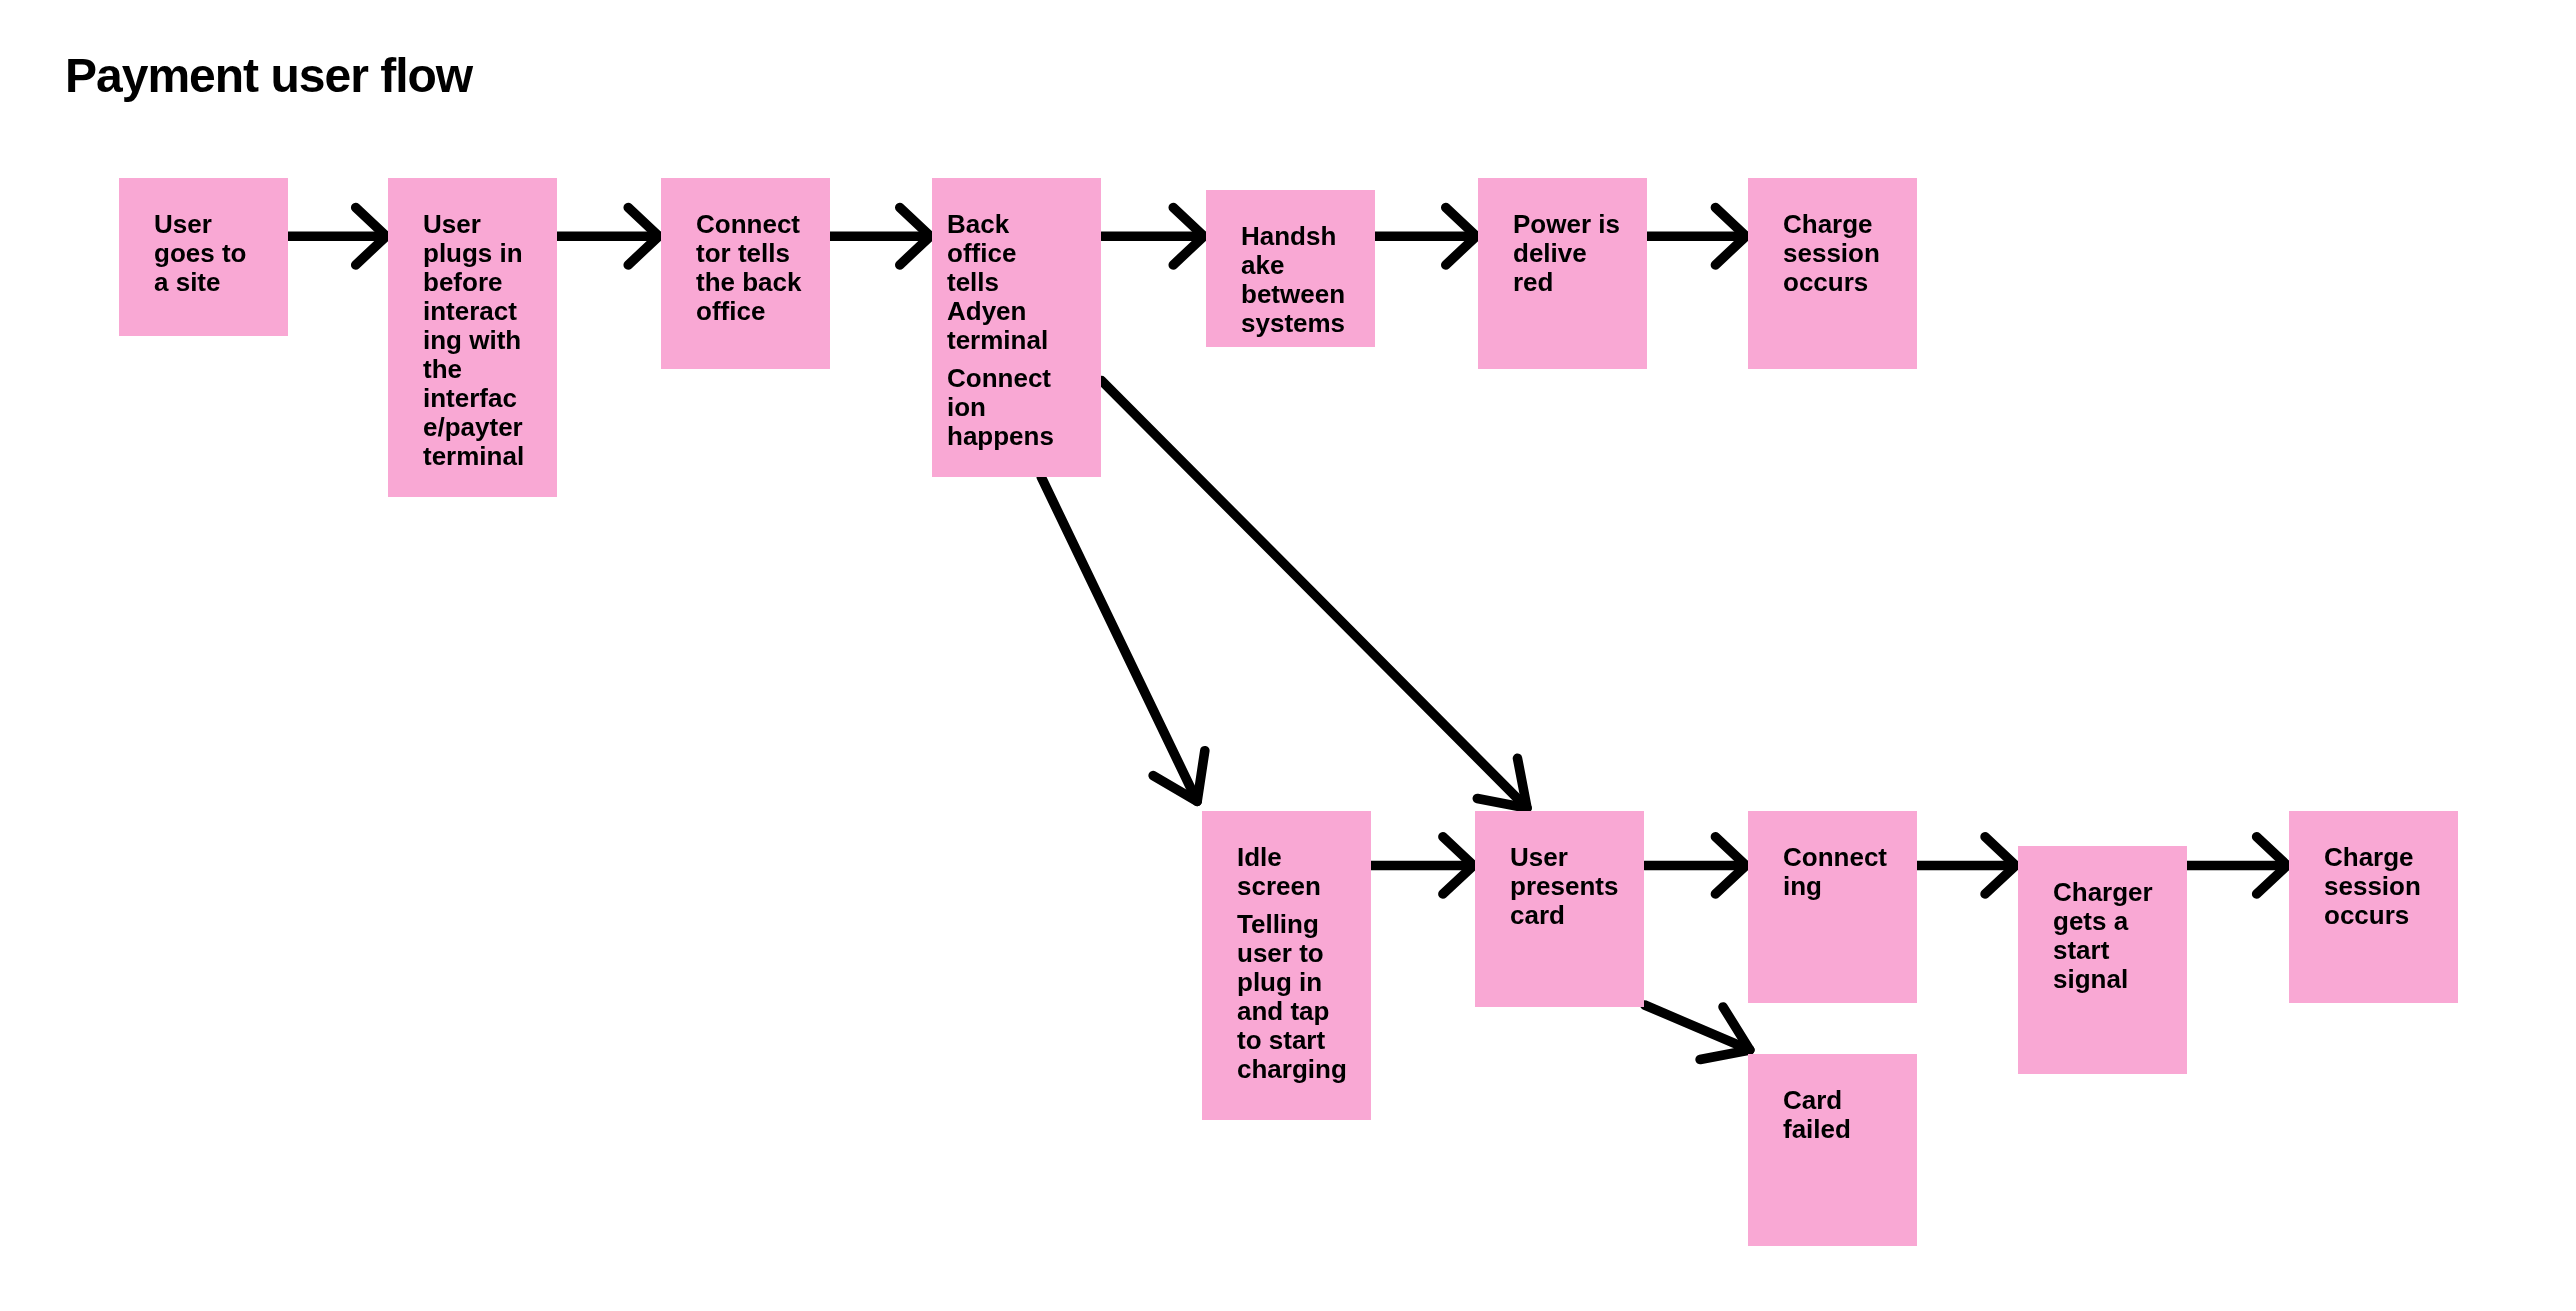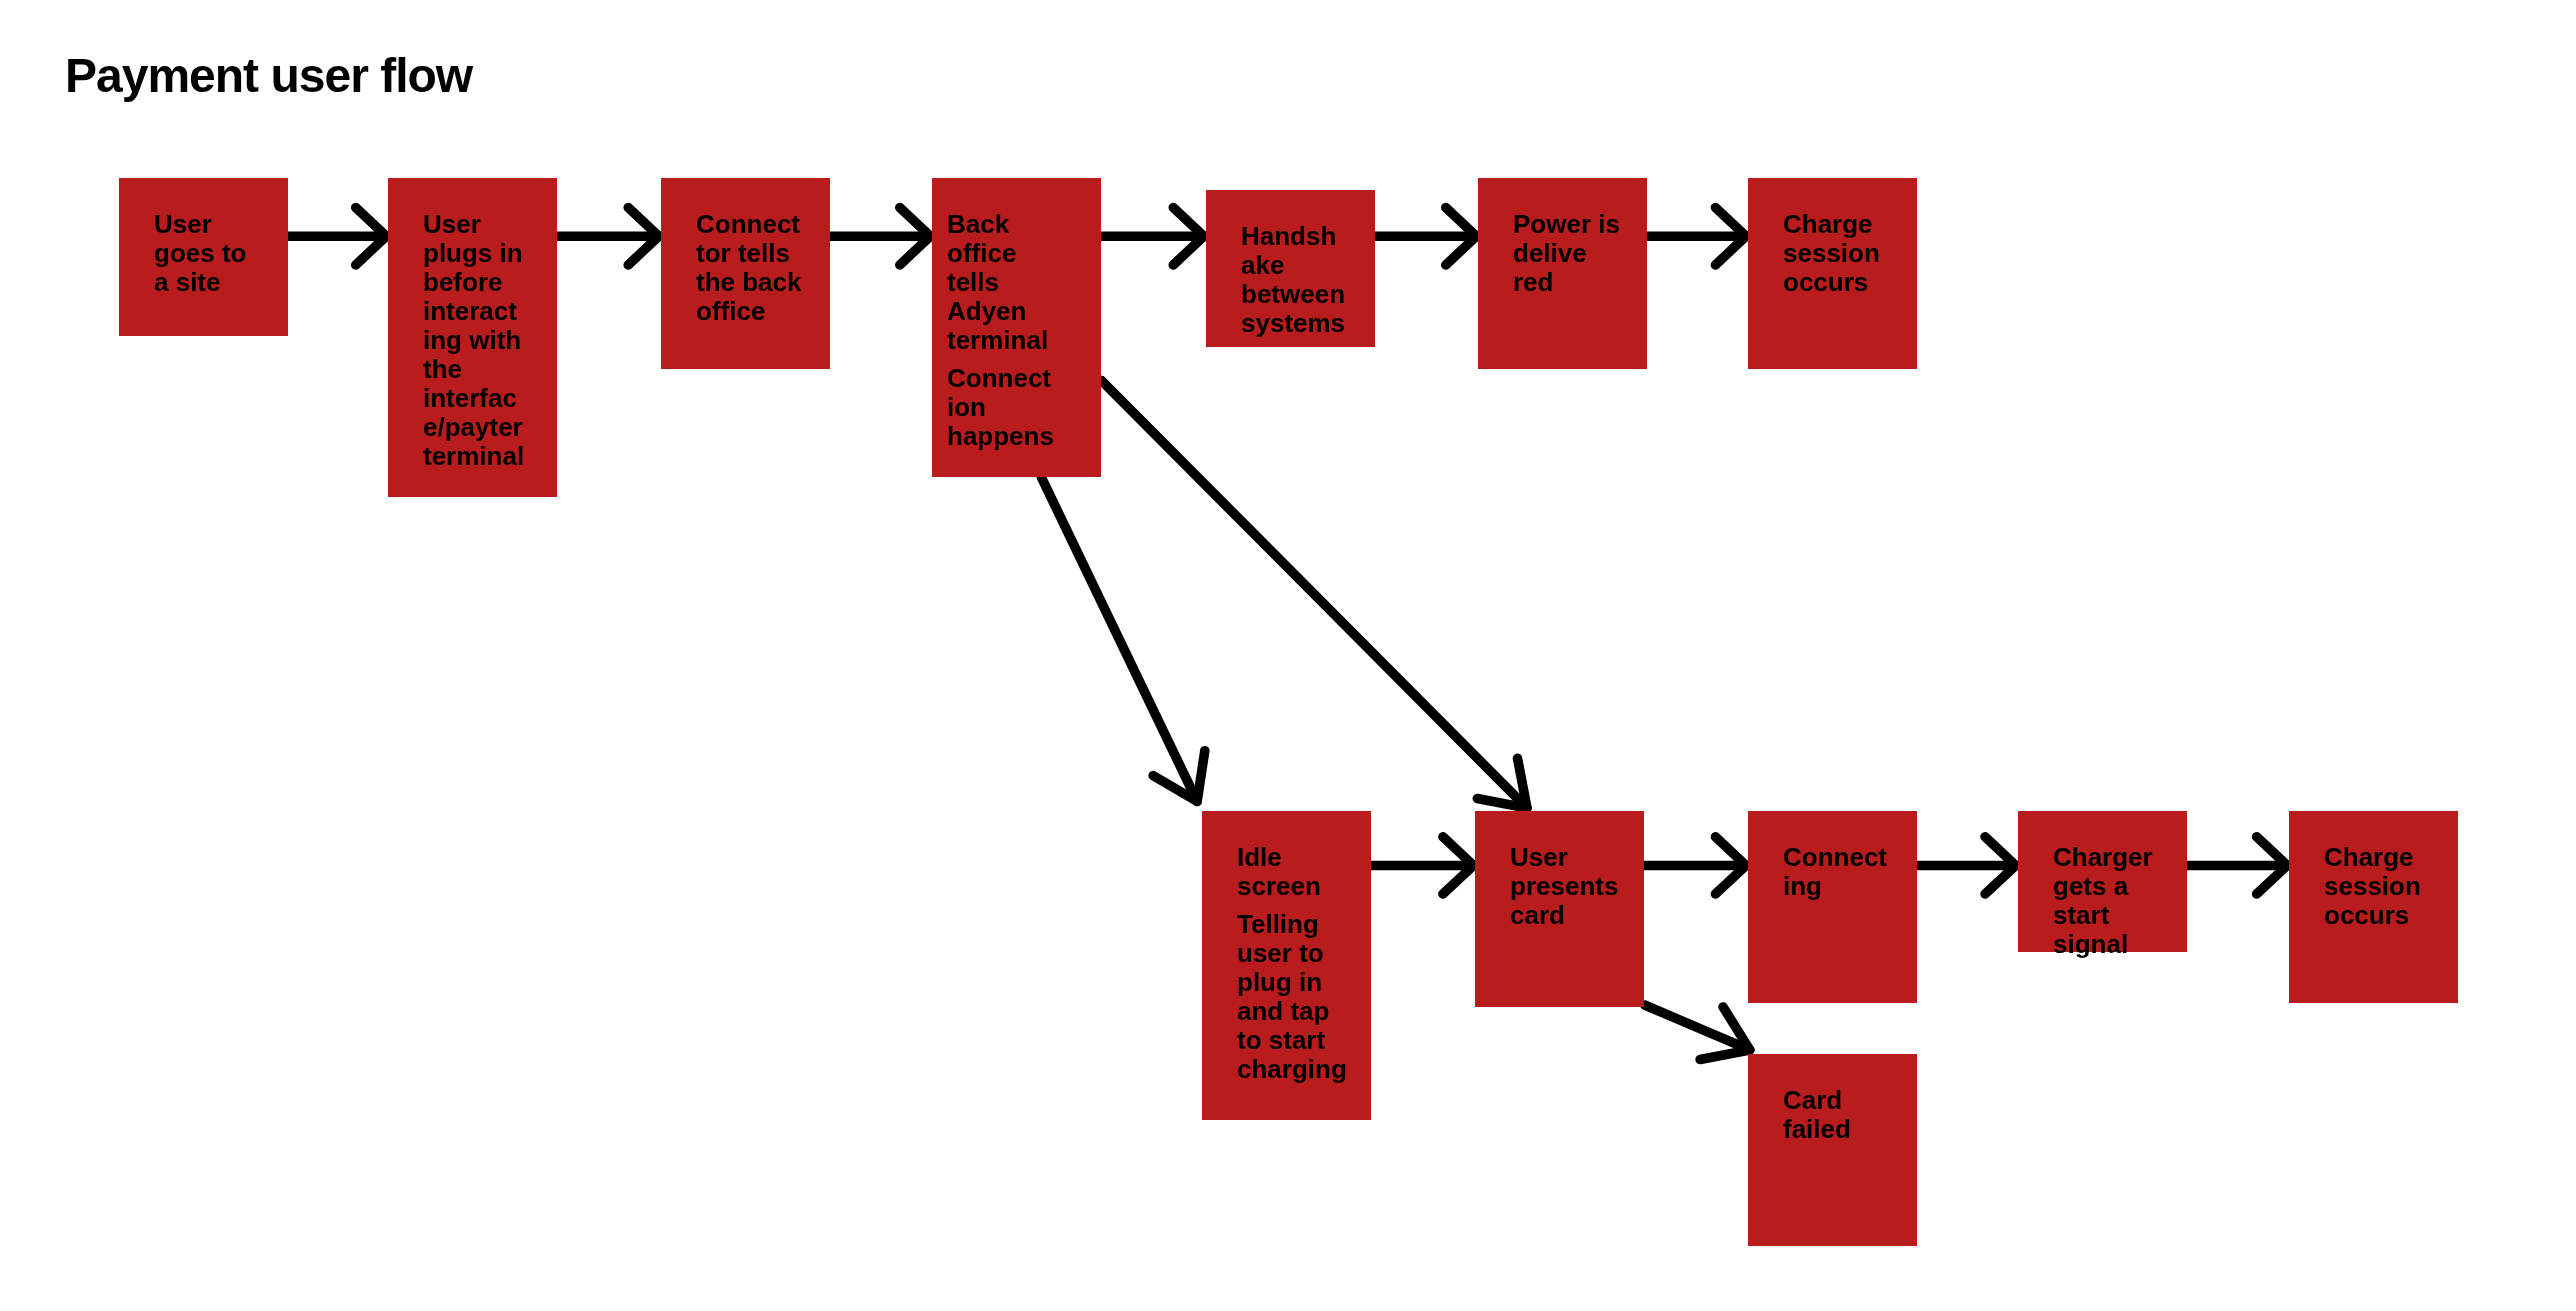--- a/index.html
+++ b/index.html
@@ -22,21 +22,21 @@
     font-size: 48px;
     line-height: 1.15;
     font-weight: 700;
     letter-spacing: -1px;
     color: #000000;
     white-space: nowrap;
   }
   .node {
     position: absolute;
     box-sizing: border-box;
-    background: #b91c1c;
+    background: #f9a8d4;
     color: #000000;
     padding: 32px 13.4px 15.3px 35px;
     font-size: 26px;
     line-height: 29px;
     font-weight: 700;
   }
   .para {
     white-space: pre-line;
   }
   .para + .para {
@@ -199,21 +199,21 @@
 card</div>
 
   </div>
 
   <div class="node" style="left:1748px; top:811px; width:169px; height:192px;">
     <div class="para">Connect
 ing</div>
 
   </div>
 
-  <div class="node" style="left:2018px; top:811px; width:169px; height:141px;">
+  <div class="node" style="left:2018px; top:846px; width:169px; height:228px;">
     <div class="para">Charger
 gets a
 start
 signal</div>
 
   </div>
 
   <div class="node" style="left:2289px; top:811px; width:169px; height:192px;">
     <div class="para">Charge
 session

